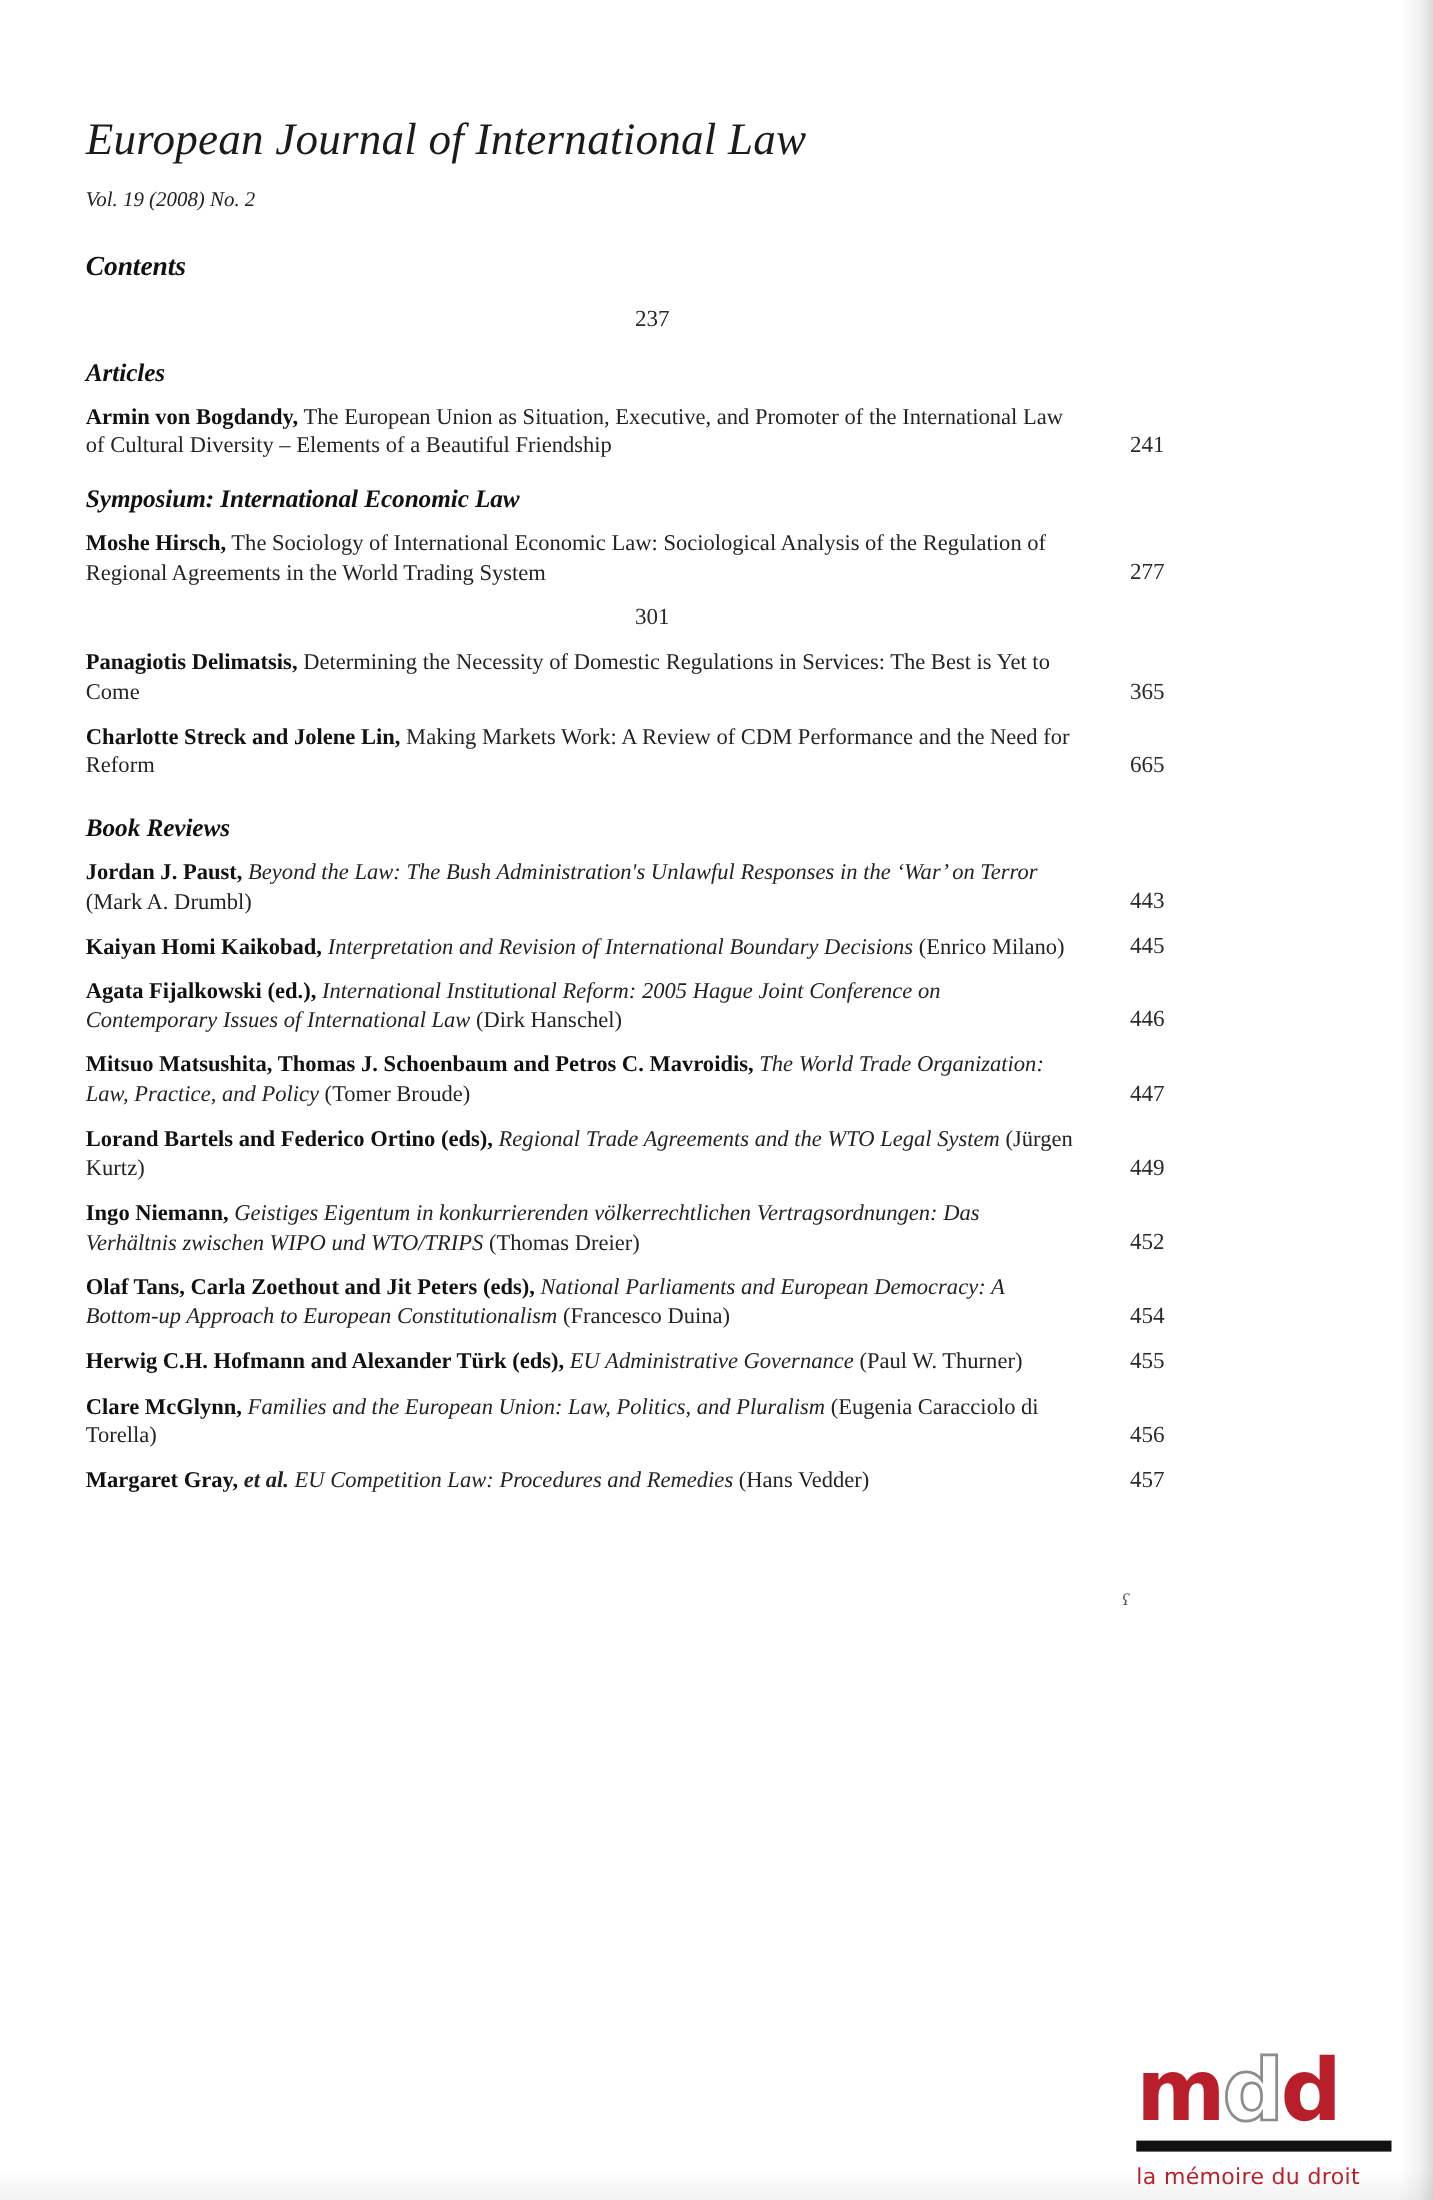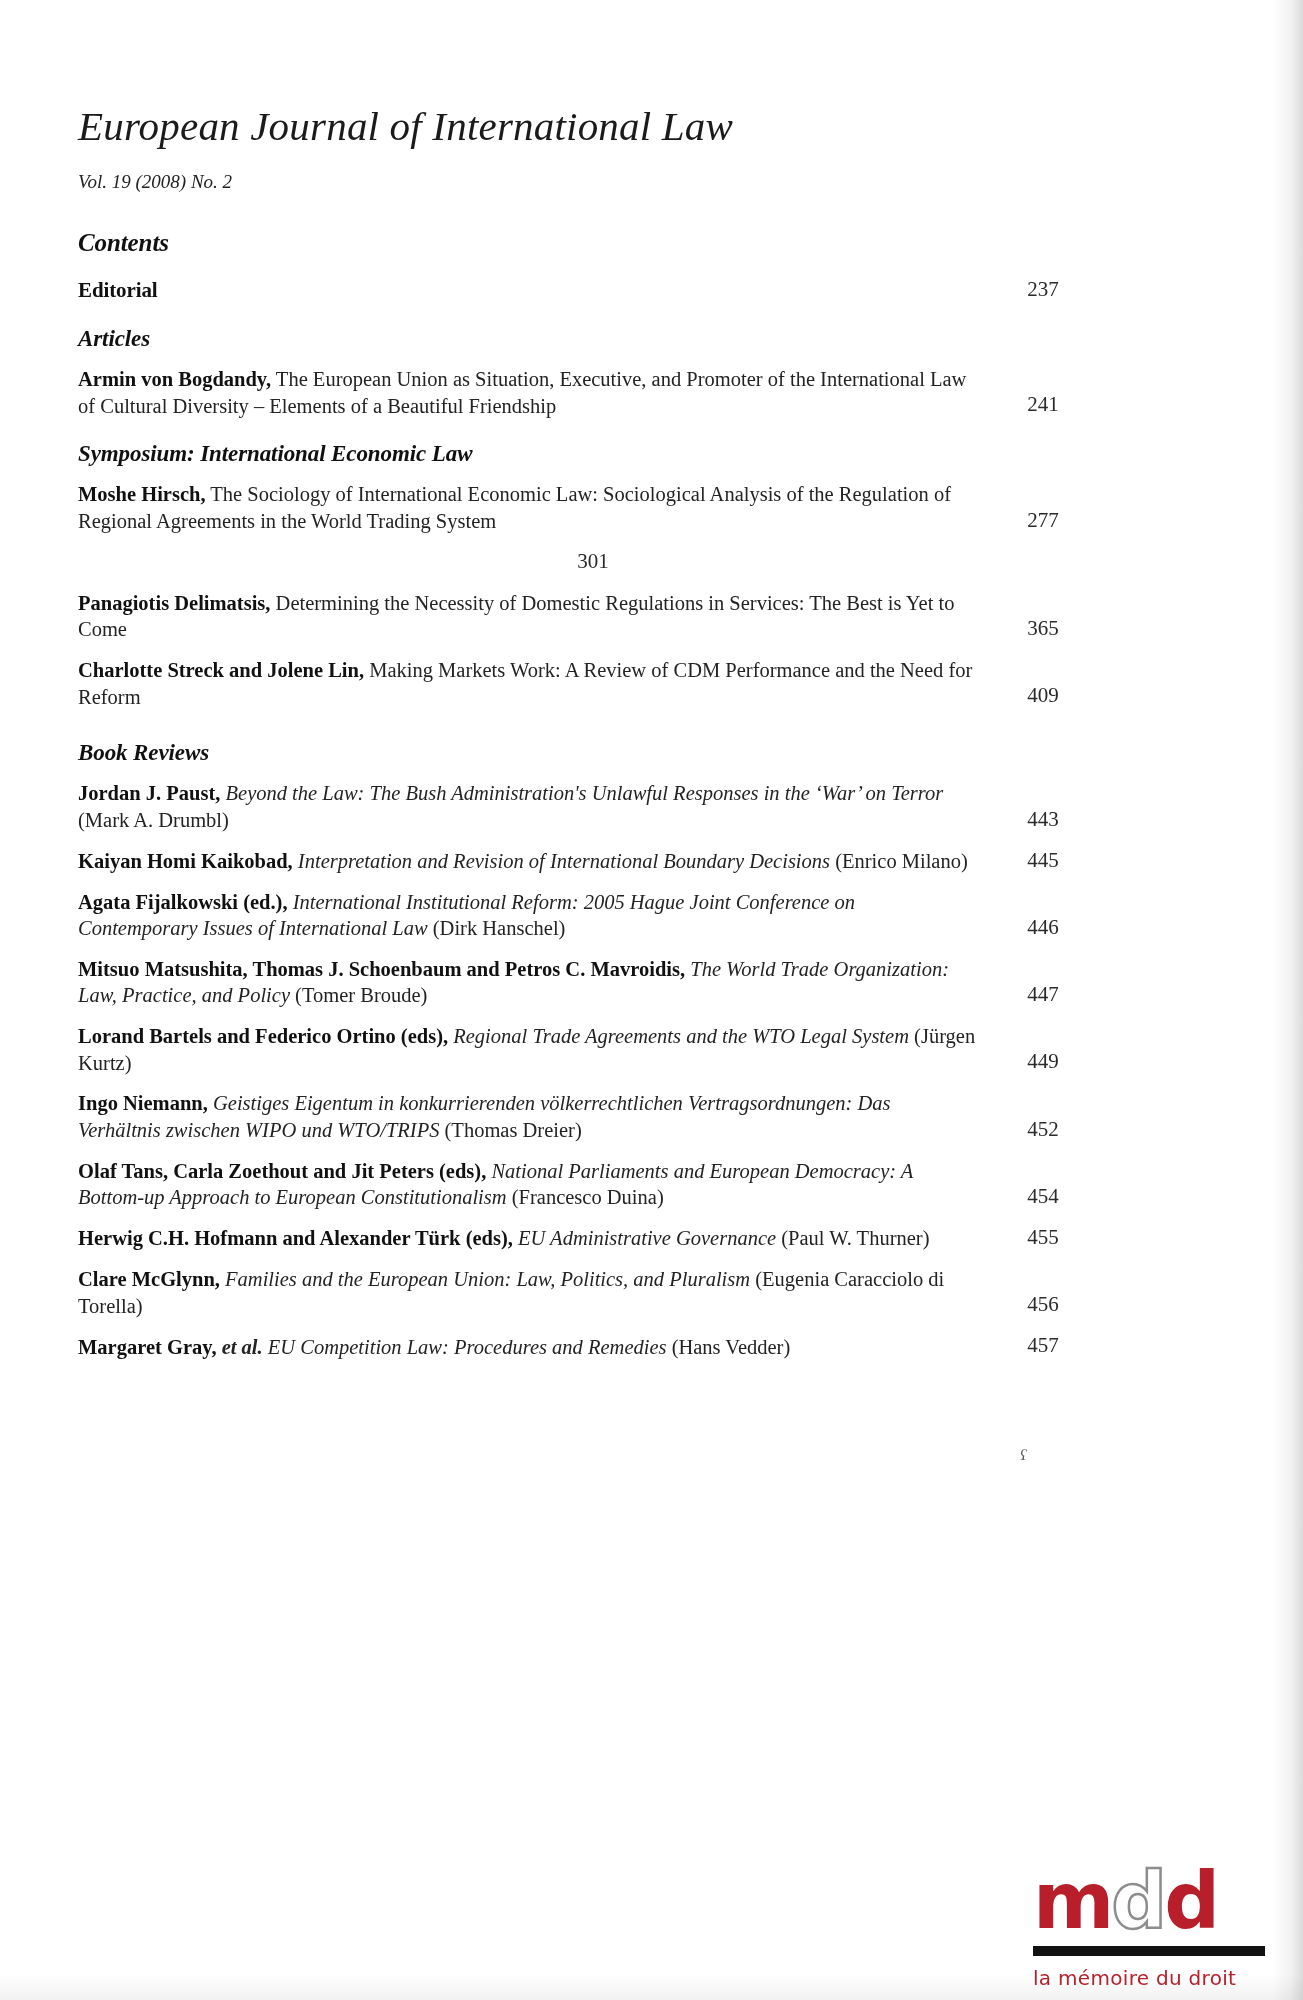--- a/index.html
+++ b/index.html
@@ -183,23 +183,20 @@
 
 <div class="page">
   <div class="content">
 
     <h1 class="journal-title">European Journal of International Law</h1>
     <div class="volume-line">Vol. 19 (2008) No. 2</div>
 
     <div class="contents-heading">Contents</div>
 
     <div class="toc-row heading-row">
-      <div class="toc-text">
-        <span class="section-heading">Editorial</span>
-      </div>
       <div class="toc-page">237</div>
     </div>
 
     <div class="gap-md"></div>
 
     <div class="section-heading italic">Articles</div>
     <div class="gap-sm"></div>
 
     <div class="toc-row">
       <div class="toc-text">
@@ -231,21 +228,21 @@
         <span class="author">Panagiotis Delimatsis,</span><span class="title-roman"> Determining the Necessity of Domestic Regulations in Services: The Best is Yet to Come</span>
       </div>
       <div class="toc-page">365</div>
     </div>
     <div class="gap-sm"></div>
 
     <div class="toc-row">
       <div class="toc-text">
         <span class="author">Charlotte Streck and Jolene Lin,</span><span class="title-roman"> Making Markets Work: A Review of CDM Performance and the Need for Reform</span>
       </div>
-      <div class="toc-page">409</div>
+      <div class="toc-page">665</div>
     </div>
 
     <div class="gap-lg"></div>
 
     <div class="section-heading italic">Book Reviews</div>
     <div class="gap-sm"></div>
 
     <div class="toc-row">
       <div class="toc-text">
         <span class="author">Jordan J. Paust,</span><span class="title-italic"> Beyond the Law: The Bush Administration's Unlawful Responses in the ‘War’ on Terror</span><span class="reviewer"> (Mark A. Drumbl)</span>

